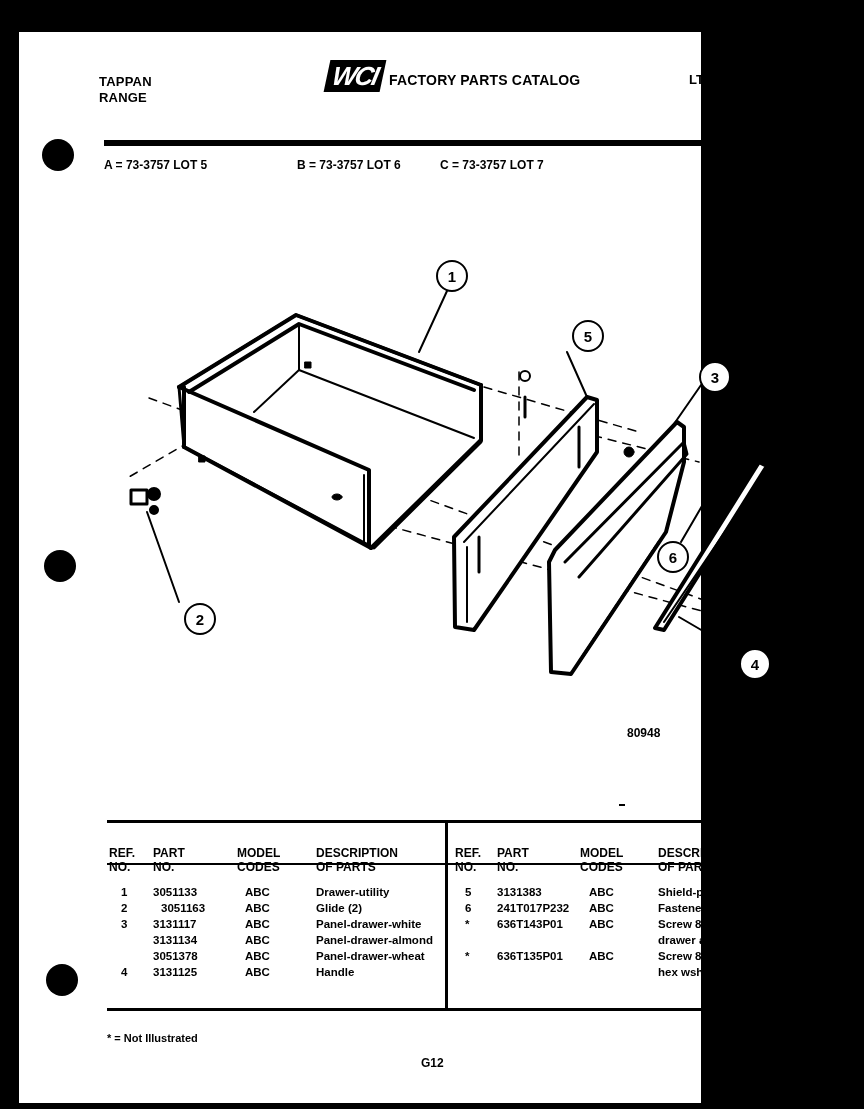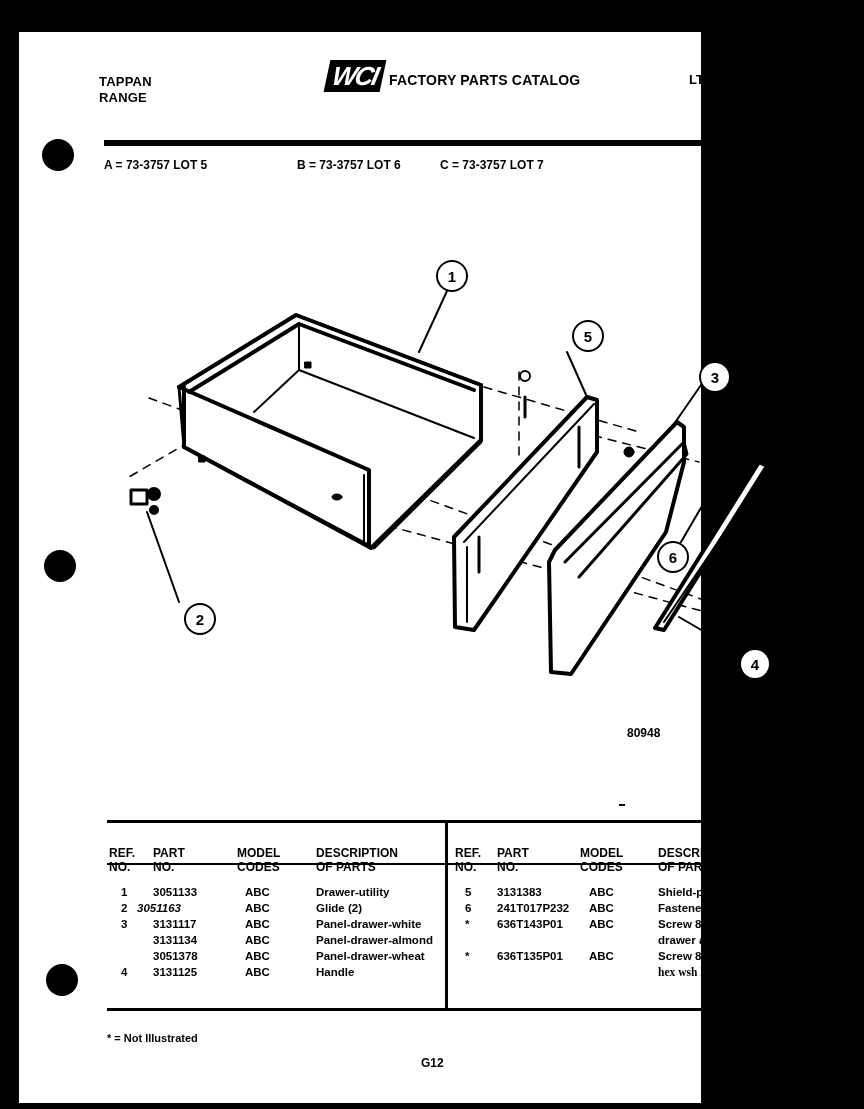--- a/index.html
+++ b/index.html
@@ -192,21 +192,21 @@
     </div>
 
     <div class="row" style="top:64px; left:0; width:330px;">
       <span class="abs" style="left:14px;">1</span>
       <span class="abs" style="left:46px;">3051133</span>
       <span class="abs" style="left:138px;">ABC</span>
       <span class="abs" style="left:209px; white-space:nowrap;">Drawer-utility</span>
     </div>
     <div class="row" style="top:80px; left:0; width:330px;">
       <span class="abs" style="left:14px;">2</span>
-      <span class="abs" style="left:30px;font-style:italic;">3051163</span>
+      <span class="abs" style="left:54px;">3051163</span>
       <span class="abs" style="left:138px;">ABC</span>
       <span class="abs" style="left:209px; white-space:nowrap;">Glide (2)</span>
     </div>
     <div class="row" style="top:96px; left:0; width:330px;">
       <span class="abs" style="left:14px;">3</span>
       <span class="abs" style="left:46px;">3131117</span>
       <span class="abs" style="left:138px;">ABC</span>
       <span class="abs" style="left:209px; white-space:nowrap;">Panel-drawer-white</span>
     </div>
     <div class="row" style="top:112px; left:0; width:330px;">
@@ -245,20 +245,20 @@
       <span class="abs" style="left:390px;">636T143P01</span>
       <span class="abs" style="left:482px;">ABC</span>
       <span class="abs" style="left:551px; white-space:nowrap;">Screw 8-18 x 1/2"</span>
       <span class="abs" style="left:551px; top:16px; white-space:nowrap;">drawer assy</span>
     </div>
     <div class="row" style="top:128px; left:0; width:670px;">
       <span class="abs" style="left:358px;">*</span>
       <span class="abs" style="left:390px;">636T135P01</span>
       <span class="abs" style="left:482px;">ABC</span>
       <span class="abs" style="left:551px; white-space:nowrap;">Screw 8-18 x 1/2"</span>
-      <span class="abs" style="left:551px; top:16px; white-space:nowrap;font-family:Liberation Serif, serif;">hex wsh handle (2)</span>
+      <span class="abs" style="left:551px; top:16px; white-space:nowrap;">hex wsh handle (2)</span>
     </div>
   </div>
 
   <div class="abs footnote">* = Not Illustrated</div>
   <div class="abs date">3/90</div>
   <div class="abs page-id">G12</div>
 </div>
 
 </body></html>

